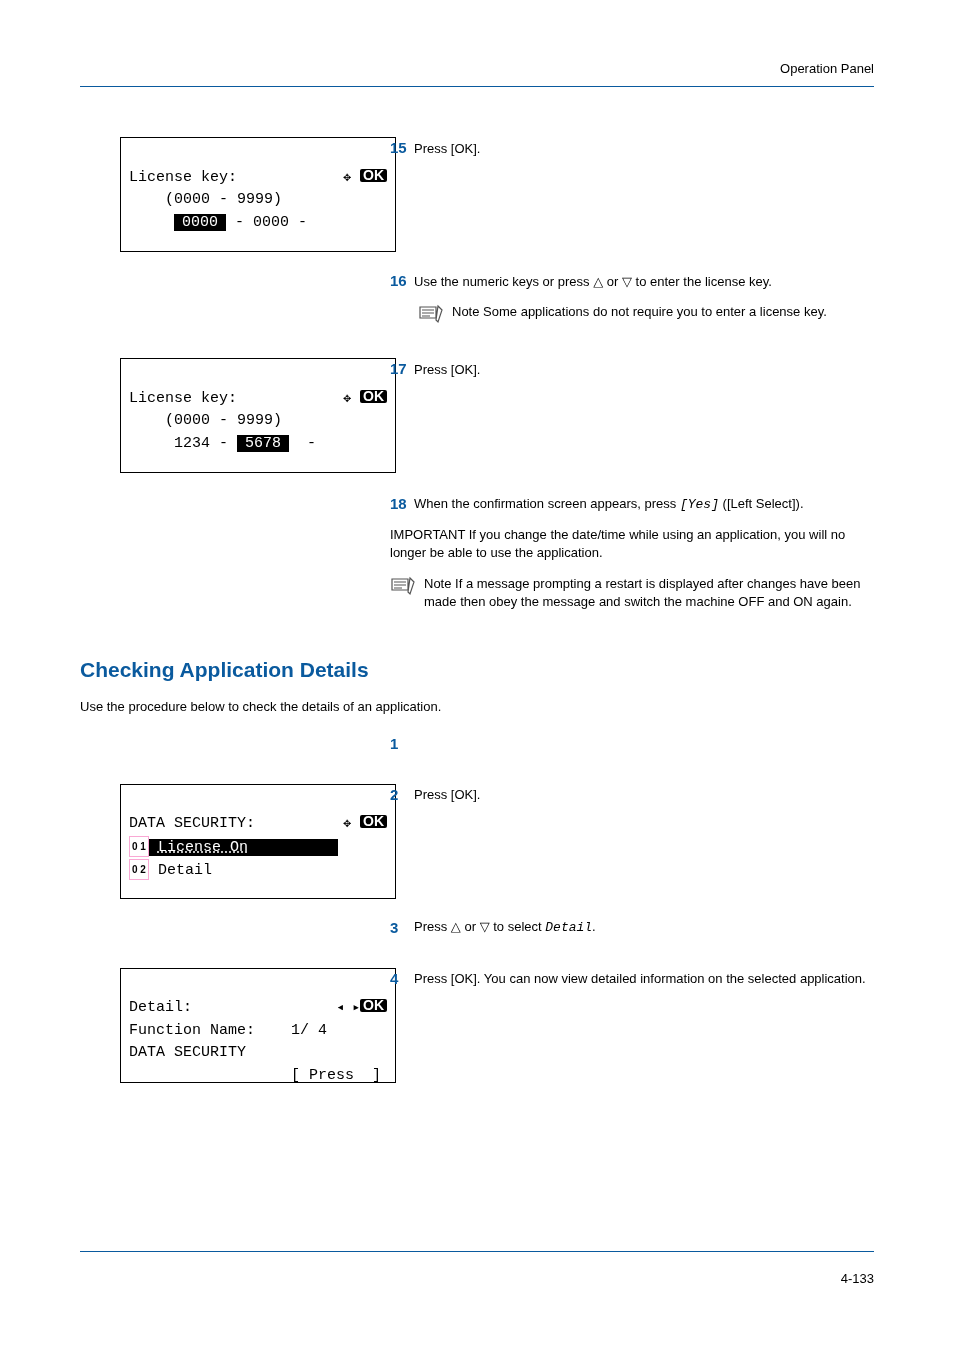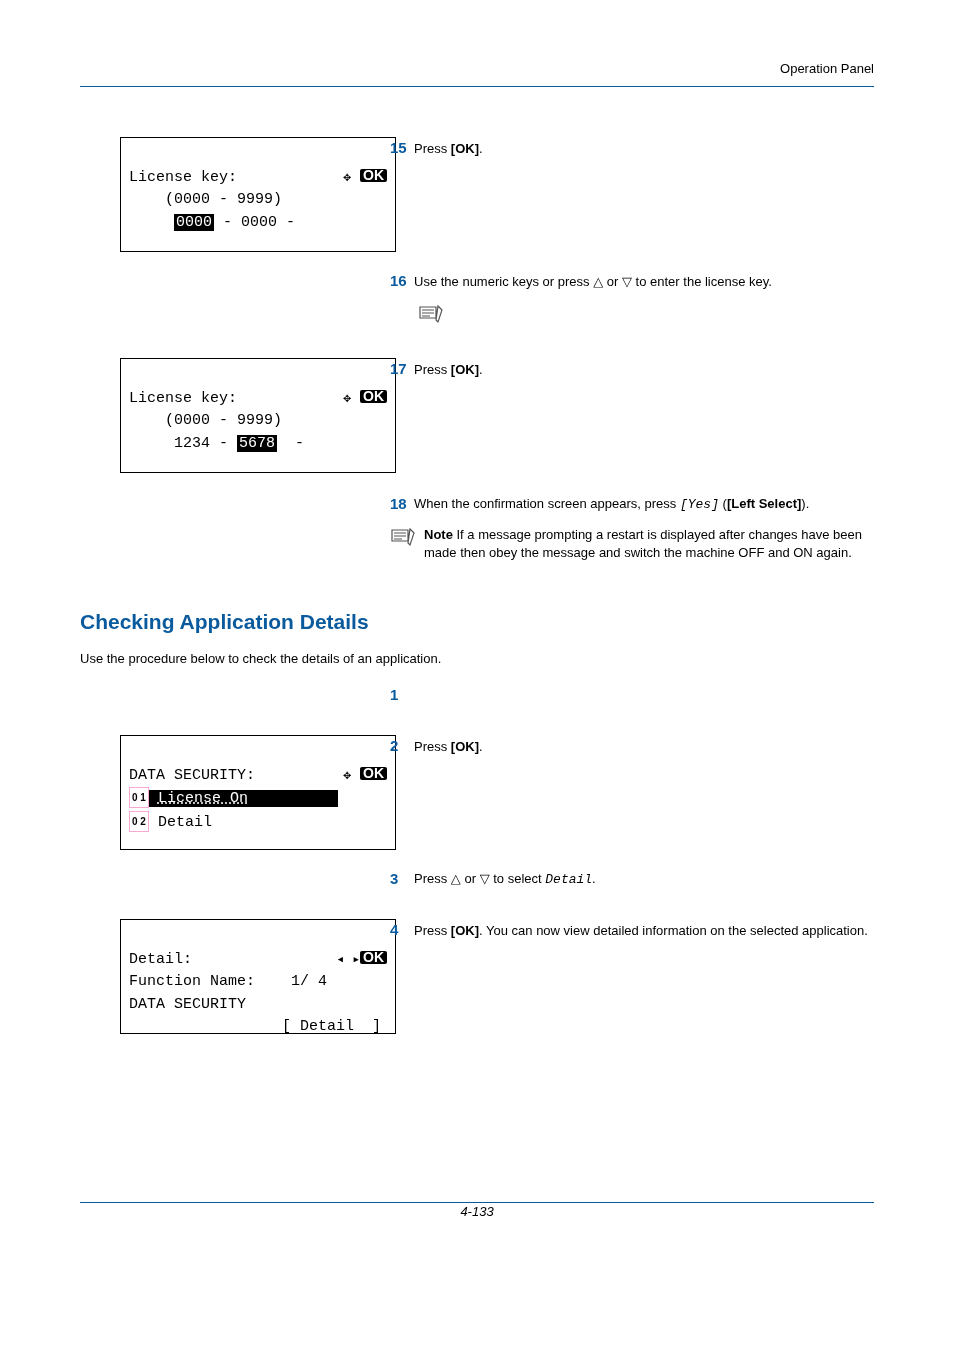--- a/index.html
+++ b/index.html
@@ -44,21 +44,21 @@
     font-family: "Courier New", monospace;
     font-size: 15px;
     line-height: 1.5;
     margin-left: 40px;
     background: #fff;
     white-space: pre;
   }
   .lcd .inv {
     background: #000;
     color: #fff;
-    padding: 0 2px;
+    padding: 0 8px;
   }
   .lcd .nav-icon {
     float: right;
   }
   .lcd .right-bracket { text-align: right; padding-right: 6px;}
   .step-num {
     color: #0a5a9e;
     font-weight: bold;
     font-size: 15px;
     display: inline-block;
@@ -74,39 +74,38 @@
   }
   .note-block.noindent { margin-left: 0; }
   .note-icon {
     width: 26px; height: 22px;
     flex-shrink: 0;
     margin-right: 8px;
     margin-top: 1px;
   }
   .note-icon svg { width: 26px; height: 22px; }
   .note-body { flex: 1; }
-  .bold { font-weight: bold; margin-top: 24px; }
+  .bold { font-weight: normal; margin-top: 24px; }
   .mono { font-family: "Courier New", monospace; font-style: italic; }
   .section-title {
     color: #0a5a9e;
     font-size: 21px;
     font-weight: bold;
     margin: 30px 0 14px 0;
   }
   .intro { margin-bottom: 16px; }
   .footer-rule {
     border: none;
     border-top: 1px solid #0a5a9e;
     margin-top: 60px;
   }
   .page-num {
-    text-align: center;
-    font-size: 13px;
-    margin-top: 0;
-    font-style: italic;
+    text-align: right;
+    font-size: 13px;
+    margin-top: 18px;
   }
   .tri-up::before { content: "\25B3"; }
   .tri-down::before { content: "\25BD"; }
   .ok-badge {
     display: inline-block;
     background: #000;
     color: #fff;
     font-family: Arial, sans-serif;
     font-size: 14px;
     font-weight: bold;
@@ -167,20 +166,23 @@
     <div class="step-line">
       <span class="step-num">16</span>
       <span class="body">
         <span>Use the numeric keys or press </span><span class="tri-up"></span><span> or </span><span class="tri-down"></span><span> to enter the license key.</span>
       </span>
     </div>
     <div class="note-block">
       <span class="note-icon"><svg viewBox="0 0 26 22">
             <path d="M2 3 L18 3 L18 14 L2 14 Z M4 6 L16 6 M4 9 L16 9 M4 12 L12 12 M20 2 L24 6 L20 18 L18 16 Z" fill="none" stroke="#555" stroke-width="1.2"></path>
           </svg></span>
+      <span class="note-body">
+        <span class="bold">Note</span><span>  Some applications do not require you to enter a license key.</span>
+      </span>
     </div>
   </div>
 </div>
 
 <div class="row">
   <div class="left-col">
     <div class="lcd">
 <span>License key:</span><span class="nav-icon"><span class="arrows-icon">✥</span> <span class="ok-badge">OK</span></span>
     <span>(0000 - 9999)</span>
      <span>1234 - </span><span class="inv">5678</span><span>  -</span>
@@ -197,20 +199,23 @@
 </div>
 
 <div class="row" style="margin-top:20px;">
   <div class="left-col"></div>
   <div class="right-col">
     <div class="step-line">
       <span class="step-num">18</span>
       <span class="body">
         <span>When the confirmation screen appears, press </span><span class="mono">[Yes]</span><span> (</span><span class="bold">[Left Select]</span><span>).</span>
       </span>
+    </div>
+    <div style="margin:8px 0 12px 0;">
+      <span class="bold">IMPORTANT</span><span>  If you change the date/time while using an application, you will no longer be able to use the application.</span>
     </div>
     <div class="note-block noindent">
       <span class="note-icon"><svg viewBox="0 0 26 22">
             <path d="M2 3 L18 3 L18 14 L2 14 Z M4 6 L16 6 M4 9 L16 9 M4 12 L12 12 M20 2 L24 6 L20 18 L18 16 Z" fill="none" stroke="#555" stroke-width="1.2"></path>
           </svg></span>
       <span class="note-body">
         <span class="bold">Note</span><span>  If a message prompting a restart is displayed after changes have been made then obey the message and switch the machine OFF and ON again.</span>
       </span>
     </div>
   </div>
@@ -257,21 +262,21 @@
     </div>
   </div>
 </div>
 
 <div class="row">
   <div class="left-col">
     <div class="lcd">
 <span>Detail:</span><span class="nav-icon"><span class="arrows-icon">◂ ▸</span><span class="ok-badge">OK</span></span>
 <span>Function Name:</span>    <span>1/ 4</span>
 <span>DATA SECURITY</span>
-<div class="right-bracket"><span>[ Detail  ]</span></div></div>
+<div class="right-bracket"><span>[ Press  ]</span></div></div>
   </div>
   <div class="right-col">
     <div class="step-line">
       <span class="step-num">4</span>
       <span class="body">
         <span>Press </span><span class="bold">[OK]</span><span>. You can now view detailed information on the selected application.</span>
       </span>
     </div>
   </div>
 </div>

